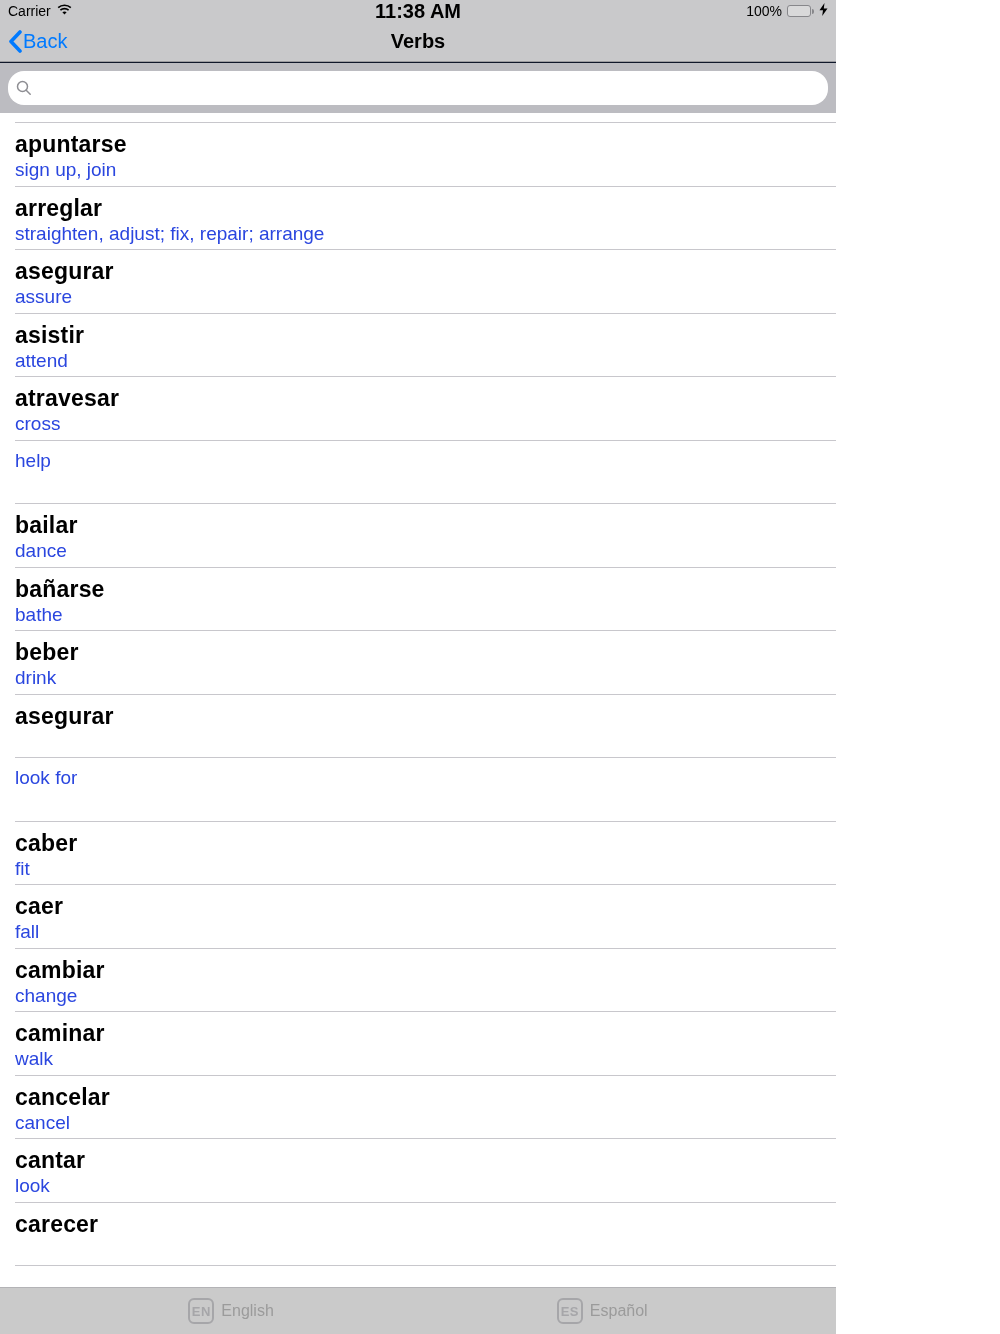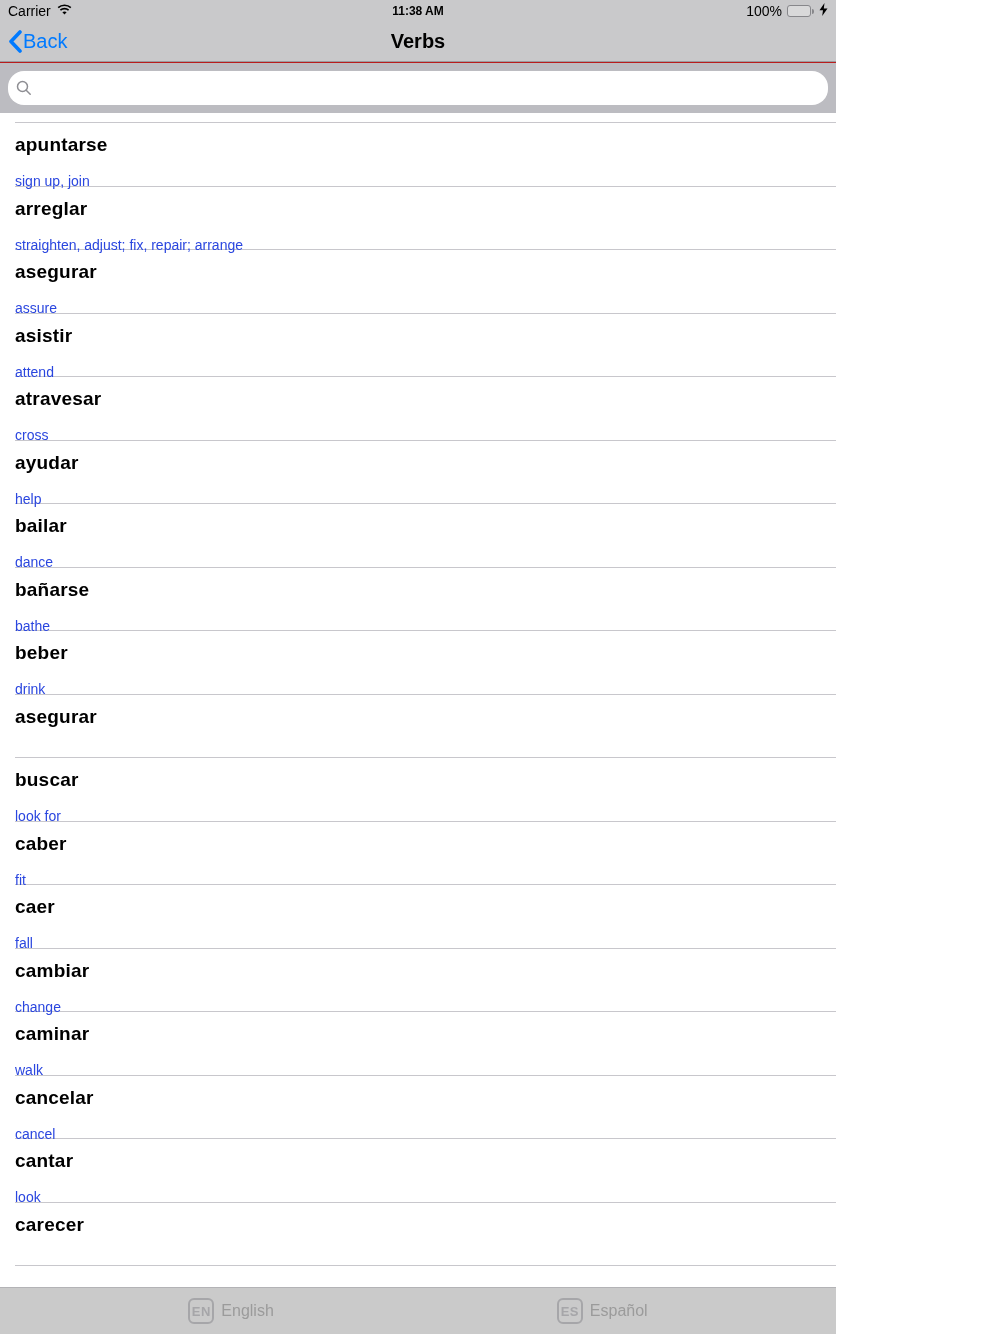--- a/index.html
+++ b/index.html
@@ -4,34 +4,34 @@
 <style>
   * { margin:0; padding:0; box-sizing:border-box; }
   html,body { width:1000px; height:1334px; }
   body {
     font-family: "Liberation Sans", "DejaVu Sans", sans-serif;
     background:#fff;
     position:relative;
     overflow:hidden;
     -webkit-font-smoothing:antialiased;
   }
-  .screen { position:absolute; inset:0; width:836px; height:1334px; overflow:hidden; background:#b91c1c; }
+  .screen { position:absolute; inset:0; width:836px; height:1334px; overflow:hidden; background:#0f172a; }
 
   
   .status-bar {
     position:absolute; top:0; left:0; right:0; height:22px;
     background:#c9c9cb;
     display:flex; align-items:center; justify-content:space-between;
     padding:0 8px;
     font-size:14px; color:#000;
   }
   .sb-left, .sb-right { display:flex; align-items:center; gap:5px; }
   .sb-time {
     position:absolute; left:0; right:0; text-align:center;
-    font-weight:bold; font-size:12px; pointer-events:none;
+    font-weight:bold; font-size:20px; pointer-events:none;
   }
   .battery-body {
     width:24px; height:12px; border:1px solid #87878b; border-radius:3px;
     padding:1px; position:relative; background:rgba(255,255,255,0.3);
   }
   .battery-fill { width:100%; height:100%; border-radius:1.5px; }
   .battery-cap {
     width:2px; height:5px; background:#87878b;
     border-radius:0 2px 2px 0; margin-left:1px;
   }
@@ -78,22 +78,22 @@
   }
   .list-top-hairline { height:1px; background:#c8c7cc; margin:9px 0 0 15px; }
   .verb-row {
     height:63.5px; padding:8px 15px 0 15px;
     border-bottom:1px solid #c8c7cc;
     border-left:15px solid #fff; margin-left:-15px; 
     position:relative; left:15px; width:1000px;
   }
   
   .verb-row { left:0; width:auto; border-left:none; margin-left:15px; padding-left:0; }
-  .verb-name  { font-size:19px; font-weight:bold; color:#000; line-height:27px; letter-spacing:0.2px; }
-  .verb-translation { font-size:14px; color:#2a46df; line-height:22px; margin-top:12px; }
+  .verb-name  { font-size:23px; font-weight:bold; color:#000; line-height:27px; letter-spacing:0.2px; }
+  .verb-translation { font-size:19px; color:#2a46df; line-height:22px; margin-top:1px; }
 
   
   .bottom-bar {
     position:absolute; left:0; right:0; bottom:0; height:47px;
     background:rgba(200,200,200,0.97);
     border-top:1px solid #b3b3b6;
     display:flex; align-items:center; justify-content:center;
     gap:283px; z-index:5;
   }
   .lang-button { display:flex; align-items:center; gap:7px; cursor:pointer; }
@@ -177,40 +177,38 @@
     </div>
     <div class="verb-row">
       <div class="verb-name">asistir</div>
       <div class="verb-translation">attend</div>
     </div>
     <div class="verb-row">
       <div class="verb-name">atravesar</div>
       <div class="verb-translation">cross</div>
     </div>
     <div class="verb-row">
-      <div class="verb-name">ayudar</div>
       <div class="verb-translation">help</div>
     </div>
     <div class="verb-row">
       <div class="verb-name">bailar</div>
       <div class="verb-translation">dance</div>
     </div>
     <div class="verb-row">
       <div class="verb-name">bañarse</div>
       <div class="verb-translation">bathe</div>
     </div>
     <div class="verb-row">
       <div class="verb-name">beber</div>
       <div class="verb-translation">drink</div>
     </div>
     <div class="verb-row">
       <div class="verb-name">asegurar</div>
     </div>
     <div class="verb-row">
-      <div class="verb-name">buscar</div>
       <div class="verb-translation">look for</div>
     </div>
     <div class="verb-row">
       <div class="verb-name">caber</div>
       <div class="verb-translation">fit</div>
     </div>
     <div class="verb-row">
       <div class="verb-name">caer</div>
       <div class="verb-translation">fall</div>
     </div>

